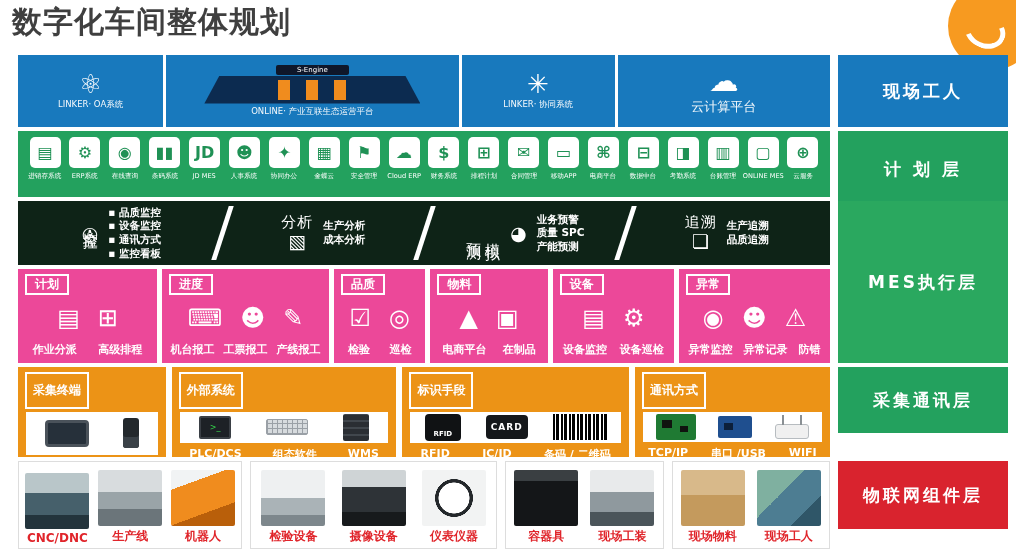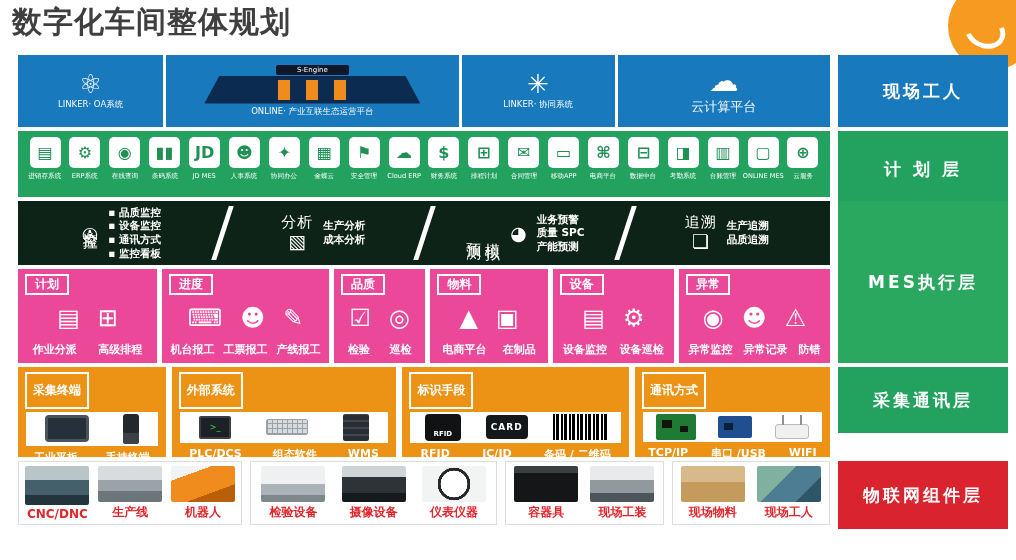--- a/index.html
+++ b/index.html
@@ -59,21 +59,21 @@
   .barcode{width:54px;height:26px;background:repeating-linear-gradient(90deg,#000 0 2px,#fff 2px 3px,#000 3px 6px,#fff 6px 8px)}
   .pcb-g{width:40px;height:26px;background:#1f7a33;border-radius:2px;position:relative}
   .pcb-g .chip{position:absolute;background:#10140f;width:10px;height:8px;left:6px;top:6px}
   .pcb-g .chip2{left:24px;top:12px;width:8px;height:6px}
   .pcb-b{width:34px;height:22px;background:#1f4f8f;border-radius:2px;position:relative}
   .pcb-b .chip{position:absolute;background:#0c1f3a;width:9px;height:7px;left:6px;top:7px}
   .router{width:34px;height:15px;background:#f0f0f0;border:1px solid #b7bcc0;border-radius:3px;position:relative;margin-top:10px}
   .antenna{position:absolute;width:2px;height:10px;background:#8a9094;top:-10px;left:6px}
   .antenna.a2{left:auto;right:6px}
   
-  .row6{top:461px;height:64px;gap:8px}
+  .row6{top:461px;height:88px;gap:8px}
   .iot-group{background:#fff;border:1px solid #ddd;display:flex;align-items:stretch;justify-content:space-around;padding:4px 4px 3px;gap:4px}
   .g1{flex:228 0 0}.g2{flex:252 0 0}.g3{flex:158 0 0}.g4{flex:158 0 0}
   .iot-cell{display:flex;flex-direction:column;align-items:center;justify-content:flex-end;gap:2px}
   .photo{width:64px;height:56px;border-radius:2px}
   .iot-cap{color:#e0252b;font-weight:bold;font-size:12px;white-space:nowrap}
   .cnc{background:linear-gradient(180deg,#b9c6c9 0 35%,#46606b 35% 75%,#23343c 75%)}
   .line{background:linear-gradient(180deg,#d8dcde 0 40%,#9aa4a8 40% 70%,#6b757a 70%)}
   .robot{background:linear-gradient(160deg,#f1f3f4 0 25%,#f08c1e 25% 70%,#b95f0a 70%)}
   .inspect{background:linear-gradient(180deg,#eef0f1 0 50%,#aab3b7 50% 80%,#7d878c 80%)}
   .camera{background:linear-gradient(180deg,#cfd4d6 0 30%,#2e3337 30% 75%,#171a1c 75%)}
@@ -332,24 +332,20 @@
   </div>
 </div>
 
 <div class="row row5">
   <div class="c-box" style="flex:150 0 0">
     <span class="c-tab">采集终端</span>
     <div class="c-panel">
       <span class="tablet"></span>
       <span class="handheld"></span>
     </div>
-    <div class="c-caps">
-        <span>工业平板</span>
-        <span>手持终端</span>
-      </div>
   </div>
   <div class="c-box" style="flex:228 0 0">
     <span class="c-tab">外部系统</span>
     <div class="c-panel">
       <span class="monitor">&gt;_</span>
       <span class="keyboard"></span>
       <span class="server"></span>
     </div>
     <div class="c-caps">
         <span>PLC/DCS</span>

